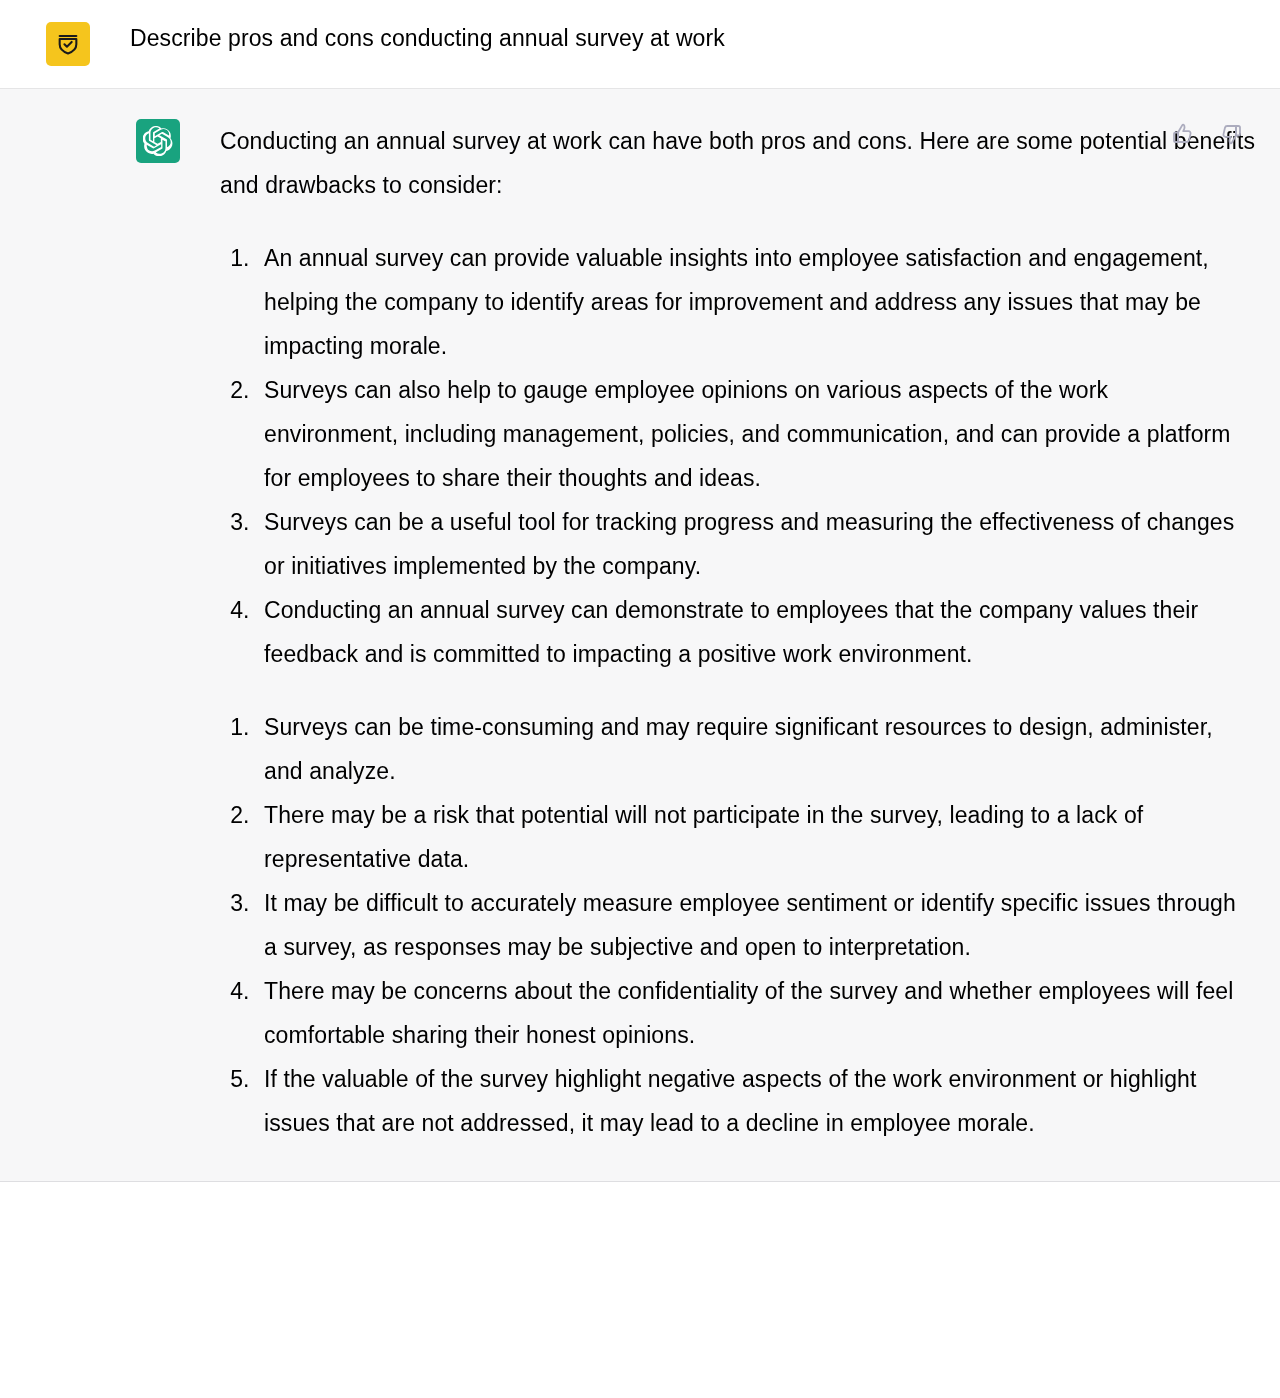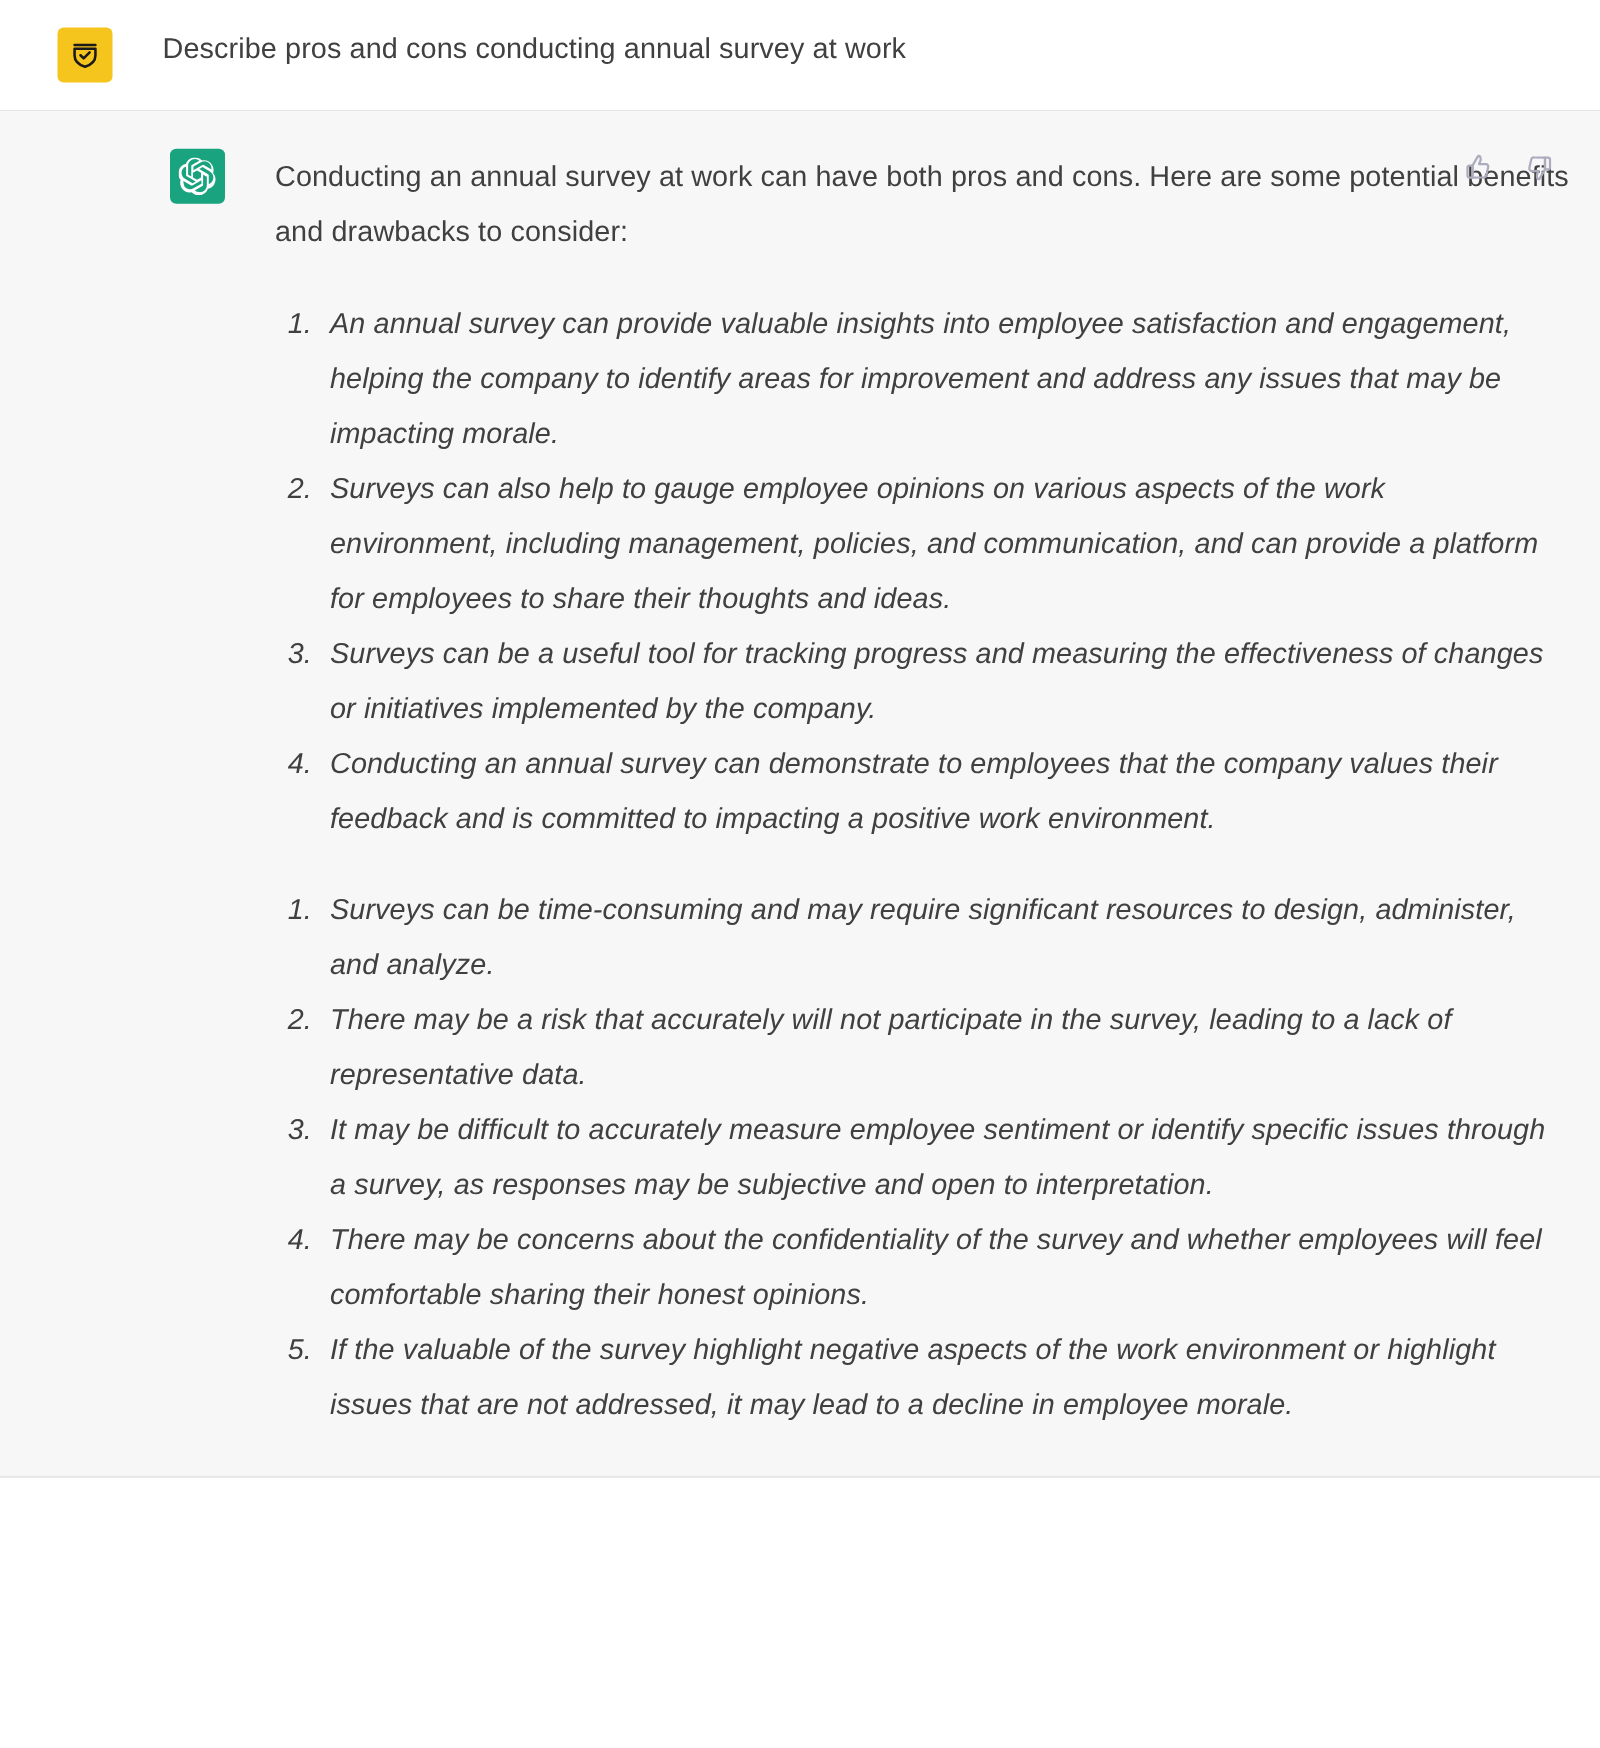--- a/index.html
+++ b/index.html
@@ -59,41 +59,40 @@
     background: #19a37f;
   }
   .avatar svg { display: block; }
 
   
   .msg-body {
     flex: 1 1 auto;
     margin-left: 40px;
     margin-right: 20px;
     max-width: 1040px;
-    color: #404040;
+    color: #000000;
     font-size: 23px;
     line-height: 44px;
     letter-spacing: 0.1px;
   }
   .msg-row.user .msg-body {
     line-height: 30px;
     padding-top: 1px;
   }
 
   .msg-body p {
     margin: 0 0 29px 0;
   }
   .msg-body p:last-child { margin-bottom: 0; }
 
   
   .msg-body ol {
     margin: 0 16px 29px 0;
     padding: 0 0 0 36px;
     list-style-position: outside;
-    font-style: italic;
   }
   .msg-body ol:last-child { margin-bottom: 0; }
   .msg-body ol li {
     margin: 0 0 0 0;
     padding-left: 8px;
   }
 
   
   .feedback {
     position: absolute;
@@ -158,21 +157,21 @@
       <ol>
         <li>An annual survey can provide valuable insights into employee satisfaction and engagement, helping the company to identify areas for improvement and address any issues that may be impacting morale.</li>
         <li>Surveys can also help to gauge employee opinions on various aspects of the work environment, including management, policies, and communication, and can provide a platform for employees to share their thoughts and ideas.</li>
         <li>Surveys can be a useful tool for tracking progress and measuring the effectiveness of changes or initiatives implemented by the company.</li>
         <li>Conducting an annual survey can demonstrate to employees that the company values their feedback and is committed to impacting a positive work environment.</li>
       </ol>
 
 
       <ol>
         <li>Surveys can be time-consuming and may require significant resources to design, administer, and analyze.</li>
-        <li>There may be a risk that accurately will not participate in the survey, leading to a lack of representative data.</li>
+        <li>There may be a risk that potential will not participate in the survey, leading to a lack of representative data.</li>
         <li>It may be difficult to accurately measure employee sentiment or identify specific issues through a survey, as responses may be subjective and open to interpretation.</li>
         <li>There may be concerns about the confidentiality of the survey and whether employees will feel comfortable sharing their honest opinions.</li>
         <li>If the valuable of the survey highlight negative aspects of the work environment or highlight issues that are not addressed, it may lead to a decline in employee morale.</li>
       </ol>
 
     </div>
 
     <div class="feedback">
       <button class="fb-btn">
         <span>

